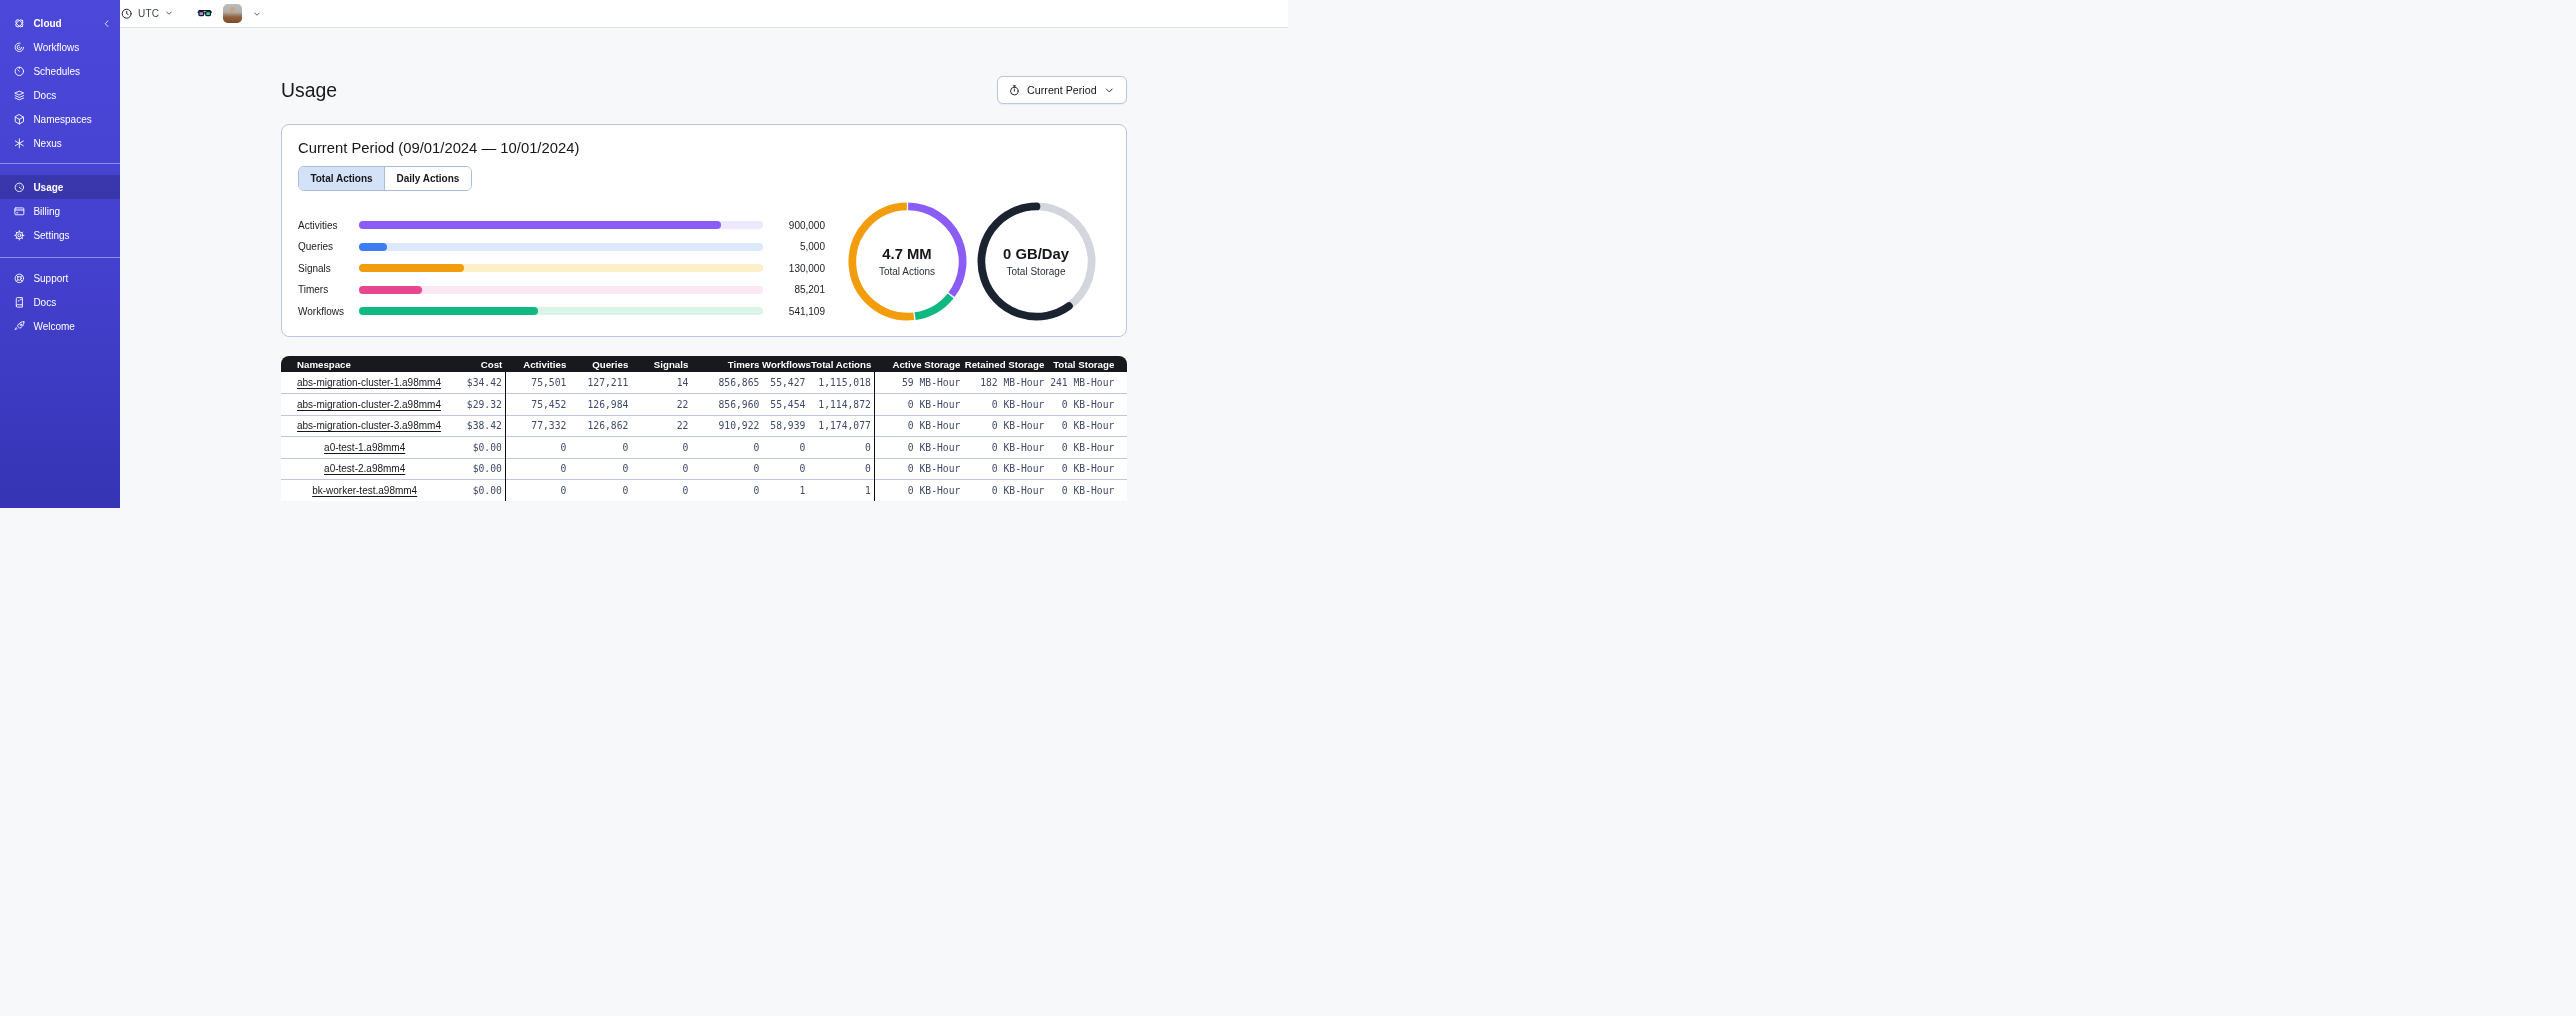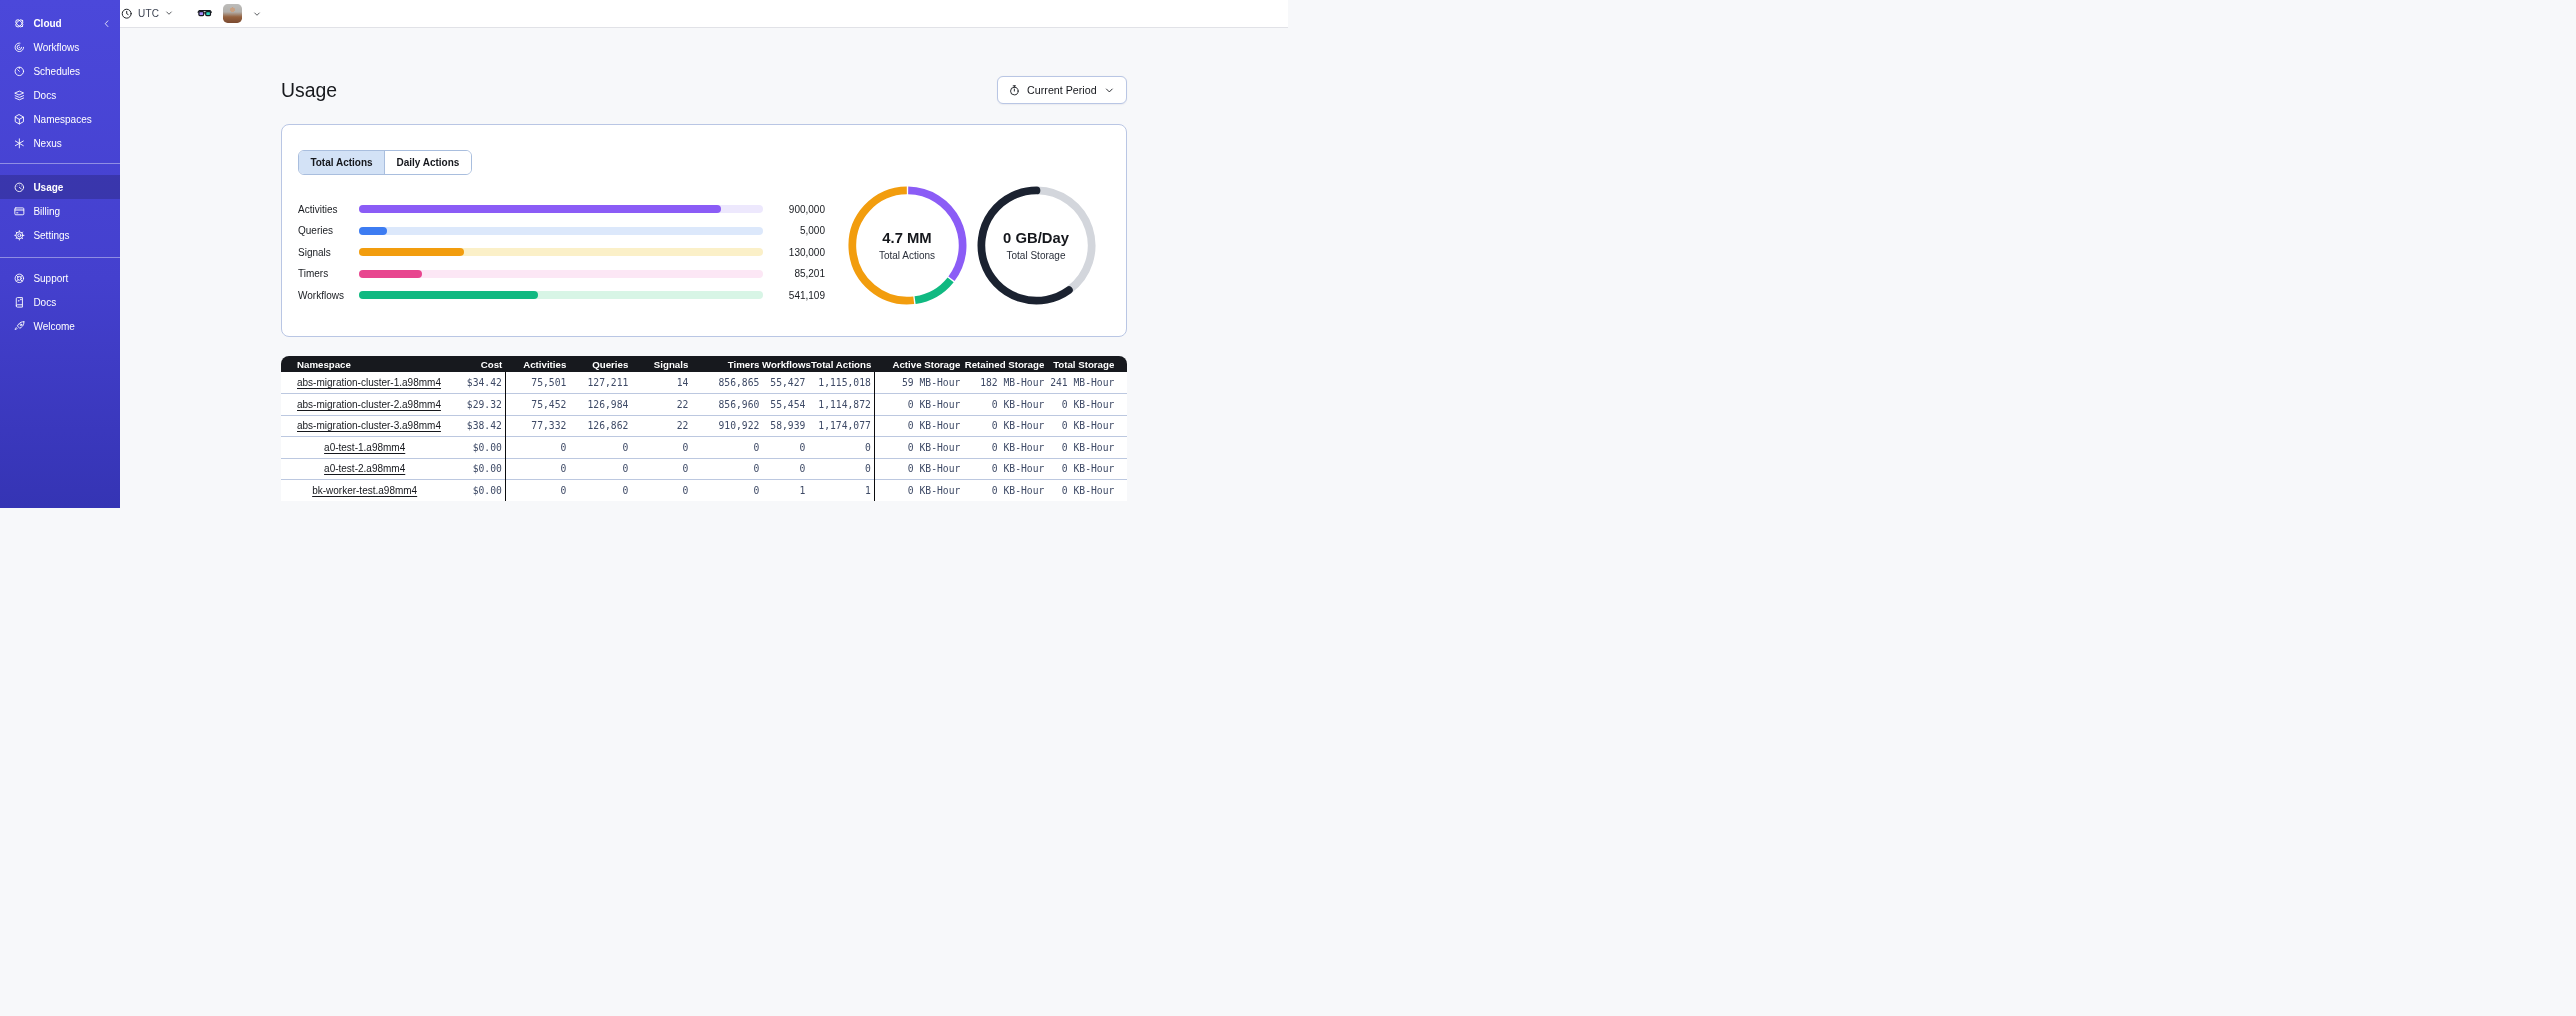--- a/index.html
+++ b/index.html
@@ -302,20 +302,21 @@
         <span>Current Period</span>
         <span class="tb-icon small">
             <svg viewBox="0 0 24 24" fill="none" stroke="currentColor" stroke-width="1.7" stroke-linecap="round" stroke-linejoin="round">
               <path d="M6.5 9.5 L12 15 L17.5 9.5"></path>
             </svg>
           </span>
       </button>
     </div>
 
     <section class="card">
+      <h2 class="card-title">Current Period (09/01/2024 — 10/01/2024)</h2>
       <div class="tabs">
           <div class="tab active">Total Actions</div>
           <div class="tab">Daily Actions</div>
         </div>
       <div class="charts-flex">
         <div class="bars-block">
             <div class="chart-row">
               <div class="bar-label">Activities</div>
     <div class="bar-track" style="background:#EDE8FD">
                 <div class="bar-fill" style="width:89.5%;background:#8B5CF6"></div>

